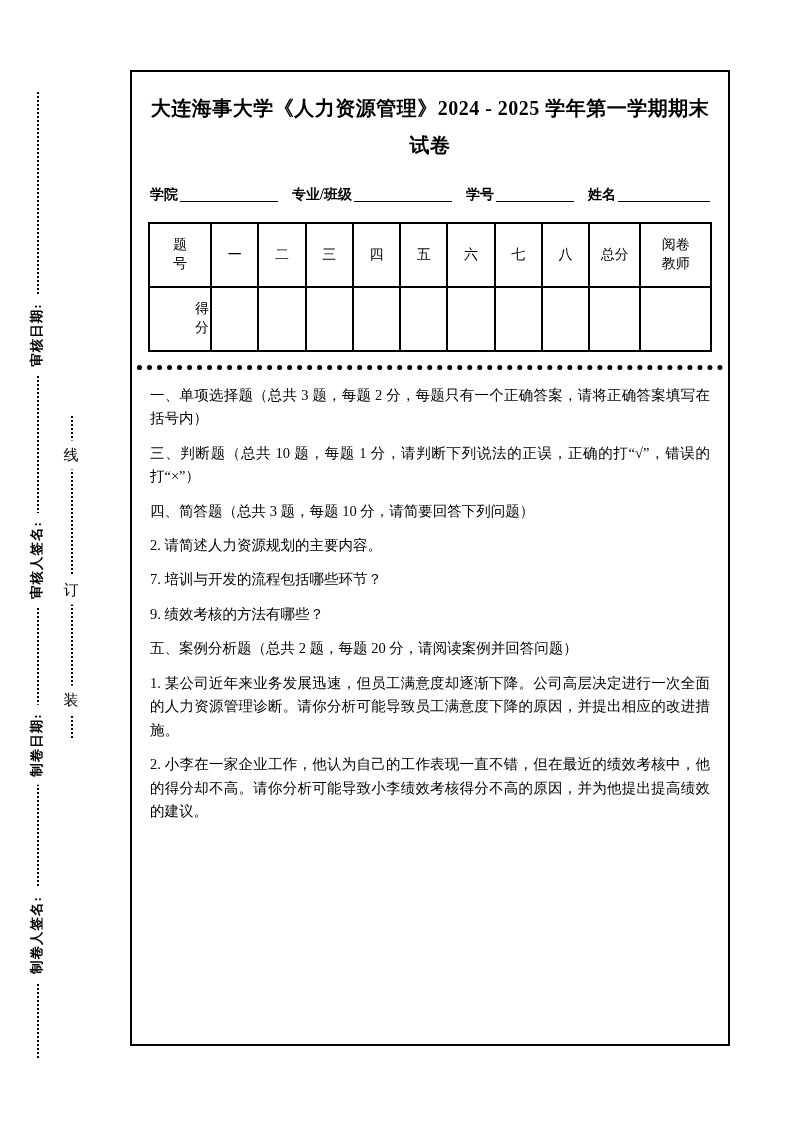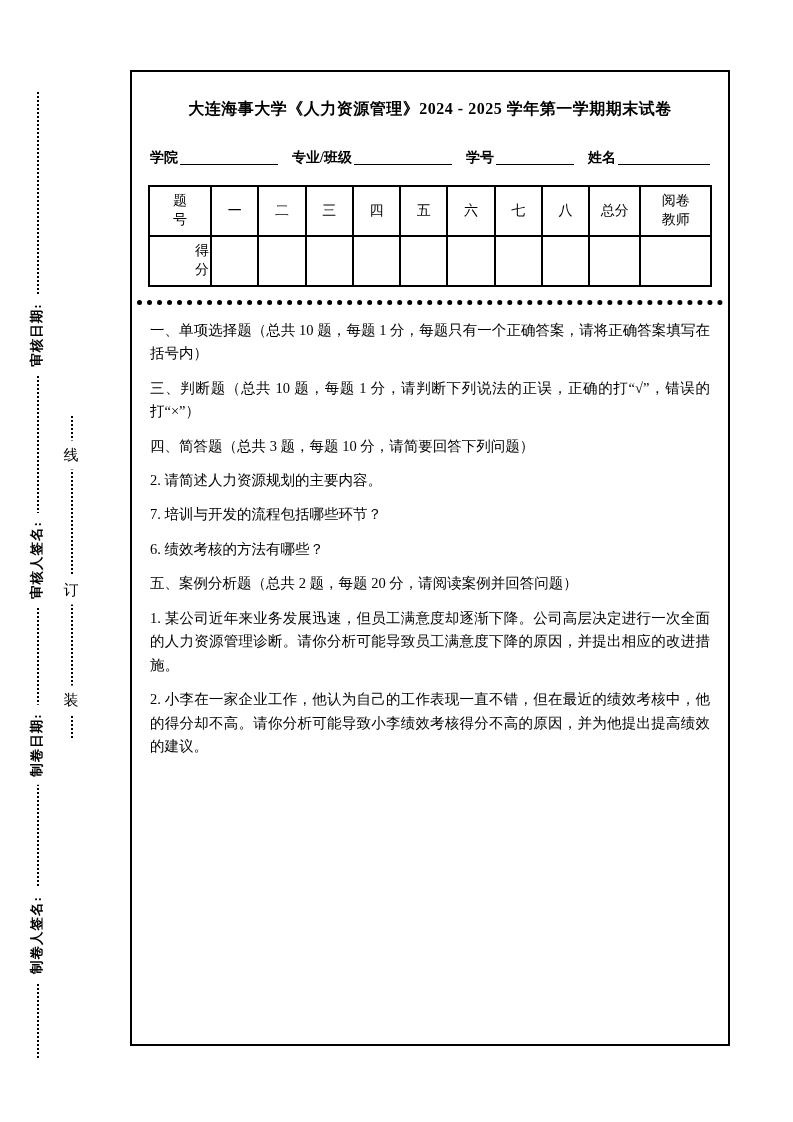--- a/index.html
+++ b/index.html
@@ -36,42 +36,42 @@
 
   
   .exam-box {
     position: absolute; left: 130px; top: 70px;
     width: 600px; height: 976px;
     border: 2px solid #000;
     padding: 14px 16px 0 16px;
   }
   .title {
     text-align: center; font-weight: 700;
-    font-size: 16px; line-height: 37px; letter-spacing: 0.5px;
+    font-size: 20px; line-height: 37px; letter-spacing: 0.5px;
     margin-top: 4px;
   }
   .info-row {
     display: flex; justify-content: center; align-items: flex-end;
     gap: 14px; margin-top: 22px;
     font-weight: 700; font-size: 14px; white-space: nowrap;
   }
   .blank {
     display: inline-block; border-bottom: 1.5px solid #000;
     height: 16px; vertical-align: -3px; margin-left: 2px;
   }
   .b1 { width: 98px; } .b2 { width: 98px; } .b3 { width: 78px; } .b4 { width: 92px; }
 
   .score-table { border-collapse: collapse; margin: 18px auto 0 auto; table-layout: fixed; }
   .score-table th, .score-table td {
     border: 2px solid #000; text-align: center; vertical-align: middle;
     font-weight: 400; font-size: 14px; padding: 0;
   }
   .score-table tr.hdr th { height: 48px; }
   .score-table tr.scr td { height: 46px; padding-left: 44px; }
-  .wnarrow { width: 16px; margin: 5px auto; line-height: 1.35; word-break: break-all; }
+  .wnarrow { width: 16px; margin: 12px auto; line-height: 1.35; word-break: break-all; }
   .wquad   { width: 32px; margin: 0 auto; line-height: 1.35; word-break: break-all; }
 
   .dotline { border-top: 5px dotted #000; margin: 13px -11px 0 -11px; height: 0; }
 
   .content { margin-top: 14px; padding: 0 2px; }
   .content p {
     font-size: 14.5px; line-height: 1.62; text-align: justify;
     margin-bottom: 11px;
   }
 
@@ -174,26 +174,26 @@
       <td></td>
       <td></td>
       <td></td>
     </tr>
   </tbody>
     </table>
 
   <div class="dotline"></div>
 
   <div class="content">
-    <p>一、单项选择题（总共 10 题，每题 1 分，每题只有一个正确答案，请将正确答案填写在括号内）</p>
+    <p>一、单项选择题（总共 3 题，每题 2 分，每题只有一个正确答案，请将正确答案填写在括号内）</p>
     <p>三、判断题（总共 10 题，每题 1 分，请判断下列说法的正误，正确的打“√”，错误的打“×”）</p>
     <p>四、简答题（总共 3 题，每题 10 分，请简要回答下列问题）</p>
     <p>2.  请简述人力资源规划的主要内容。</p>
     <p>7.  培训与开发的流程包括哪些环节？</p>
-    <p>6.  绩效考核的方法有哪些？</p>
+    <p>9.  绩效考核的方法有哪些？</p>
     <p>五、案例分析题（总共 2 题，每题 20 分，请阅读案例并回答问题）</p>
     <p>1.  某公司近年来业务发展迅速，但员工满意度却逐渐下降。公司高层决定进行一次全面的人力资源管理诊断。请你分析可能导致员工满意度下降的原因，并提出相应的改进措施。</p>
     <p>2.  小李在一家企业工作，他认为自己的工作表现一直不错，但在最近的绩效考核中，他的得分却不高。请你分析可能导致小李绩效考核得分不高的原因，并为他提出提高绩效的建议。</p>
   </div>
 
 </div>
 
 <div class="page-footer">（第 1 页）</div>
 
 </body></html>

